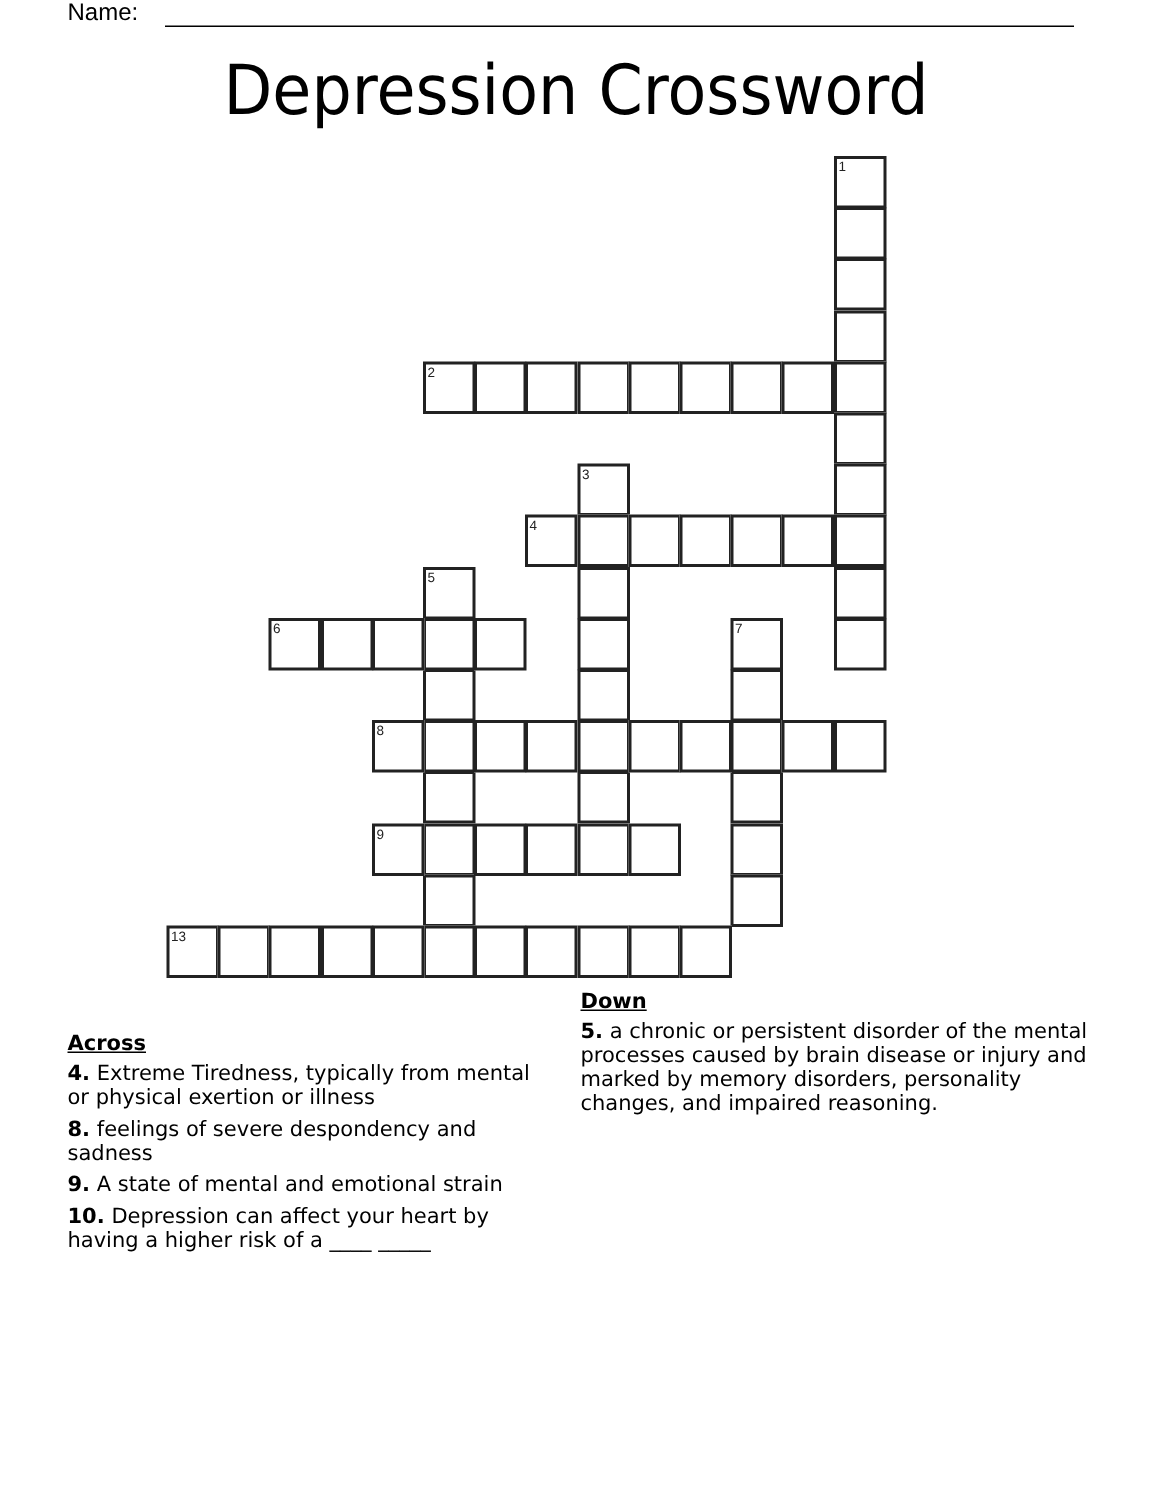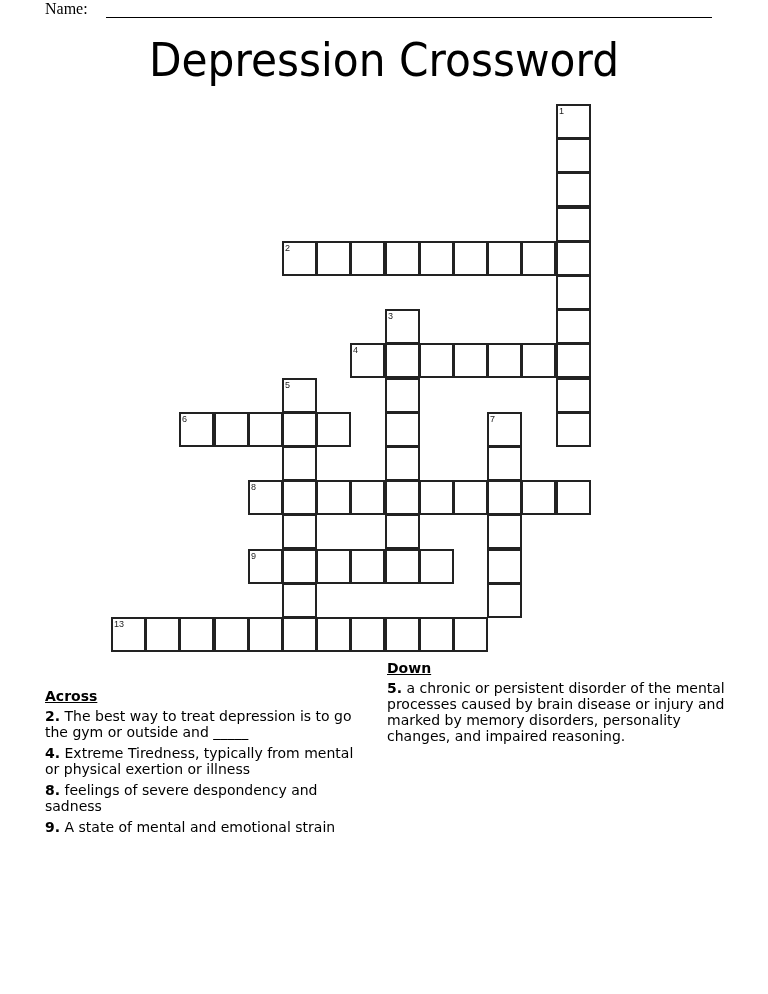--- a/index.html
+++ b/index.html
@@ -1,17 +1,17 @@
 <!DOCTYPE html>
 <html><head>
 <meta charset="utf-8">
 <style>
   html, body { margin: 0; padding: 0; background: #ffffff; }
   body { width: 768px; height: 994px; position: relative; overflow: hidden; font-family: "DejaVu Sans", sans-serif; color: #000; }
-  .name-row { position: absolute; left: 45px; top: 0px; font-family: Liberation Serif, serif; font-size: 16px; line-height: 18px; display: flex; align-items: flex-end; gap: 14px; }
+  .name-row { position: absolute; left: 45px; top: 0px; font-family: Liberation Sans, sans-serif; font-size: 16px; line-height: 18px; display: flex; align-items: flex-end; gap: 14px; }
   .name-line { display: inline-block; width: 606px; border-bottom: 1px solid #000; height: 14px; margin-left: 4px; }
   .title { position: absolute; left: 0; width: 768px; top: 30px; text-align: center; font-family: "DejaVu Sans", sans-serif; font-size: 46px; line-height: 60px; letter-spacing: 0px; transform: scaleX(0.92); }
   .grid { position: absolute; left: 0; top: 0; width: 768px; height: 660px; }
   .cell { position: absolute; width: 34px; height: 34px; box-sizing: border-box; border: 2px solid #222; background: #fff; }
   .cell .num { position: absolute; left: 1px; top: 0px; font-family: "Liberation Sans", sans-serif; font-size: 9px; line-height: 10px; color: #222; }
   .clues { position: absolute; top: 660px; font-family: "DejaVu Sans", sans-serif; font-size: 14px; line-height: 16px; }
   .clues.across { left: 45px; width: 320px; margin-top: 28px; }
   .clues.down { left: 387px; width: 345px; }
   .clues h3 { margin: 0 0 4px 0; font-size: 14px; font-weight: bold; text-decoration: underline; line-height: 16px; }
   .clue { margin-bottom: 5px; }
@@ -115,22 +115,22 @@
     <div class="cell" style="left: 248px; top: 617px; width: 35px; height: 35px;"></div>
     <div class="cell" style="left: 316px; top: 617px; width: 35px; height: 35px;"></div>
     <div class="cell" style="left: 350px; top: 617px; width: 35px; height: 35px;"></div>
     <div class="cell" style="left: 385px; top: 617px; width: 35px; height: 35px;"></div>
     <div class="cell" style="left: 419px; top: 617px; width: 35px; height: 35px;"></div>
     <div class="cell" style="left: 453px; top: 617px; width: 35px; height: 35px;"></div>
   </div>
 
 <div class="clues across">
   <h3>Across</h3>
-  <div class="clue"><b>2.</b> <span>The best way to treat depression is to go the gym or outside and _____</span></div>
   <div class="clue"><b>4.</b> <span>Extreme Tiredness, typically from mental or physical exertion or illness</span></div>
   <div class="clue"><b>8.</b> <span>feelings of severe despondency and sadness</span></div>
   <div class="clue"><b>9.</b> <span>A state of mental and emotional strain</span></div>
+  <div class="clue"><b>10.</b> <span>Depression can affect your heart by having a higher risk of a ____ _____</span></div>
 </div>
 
 <div class="clues down">
   <h3>Down</h3>
   <div class="clue"><b>5.</b> <span>a chronic or persistent disorder of the mental processes caused by brain disease or injury and marked by memory disorders, personality changes, and impaired reasoning.</span></div>
 </div>
 
 </body></html>

